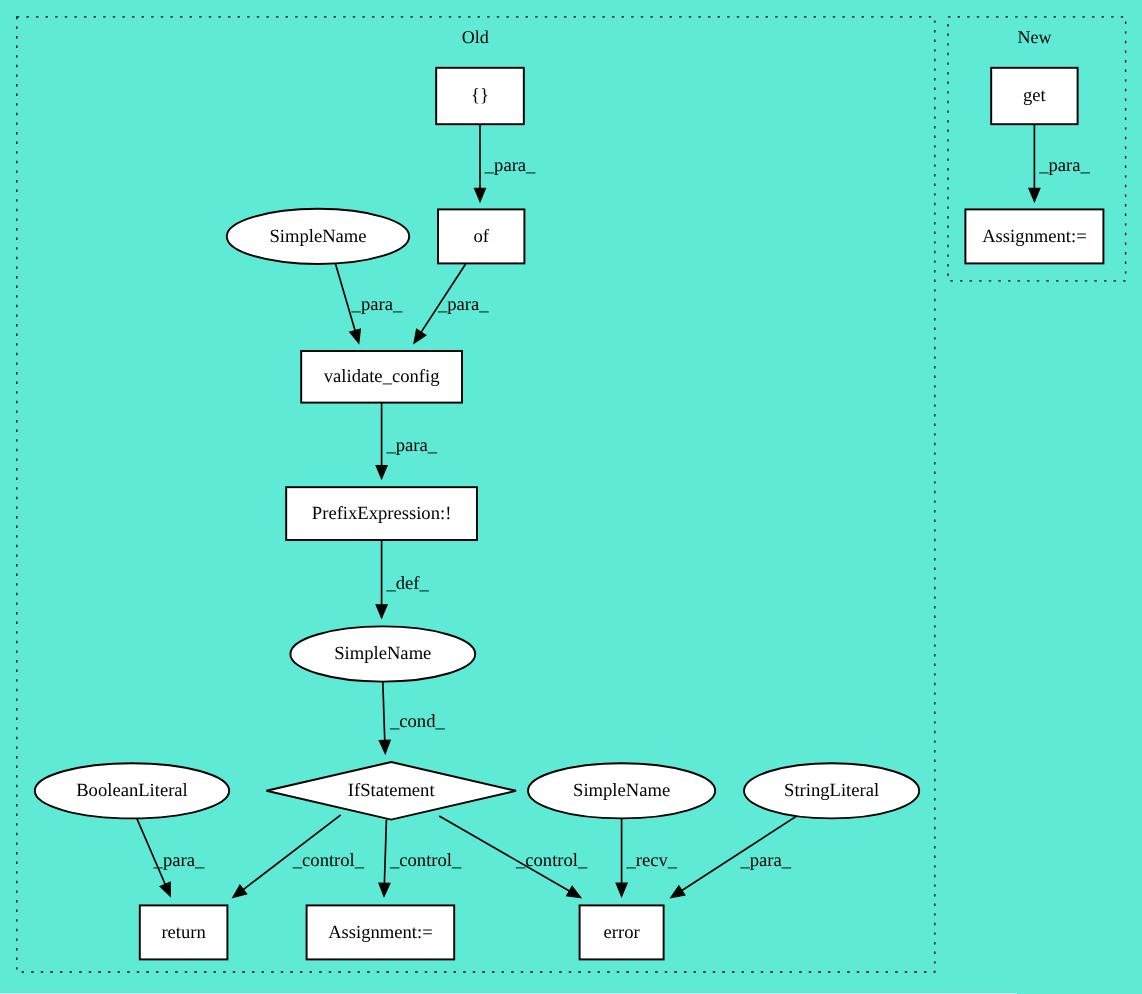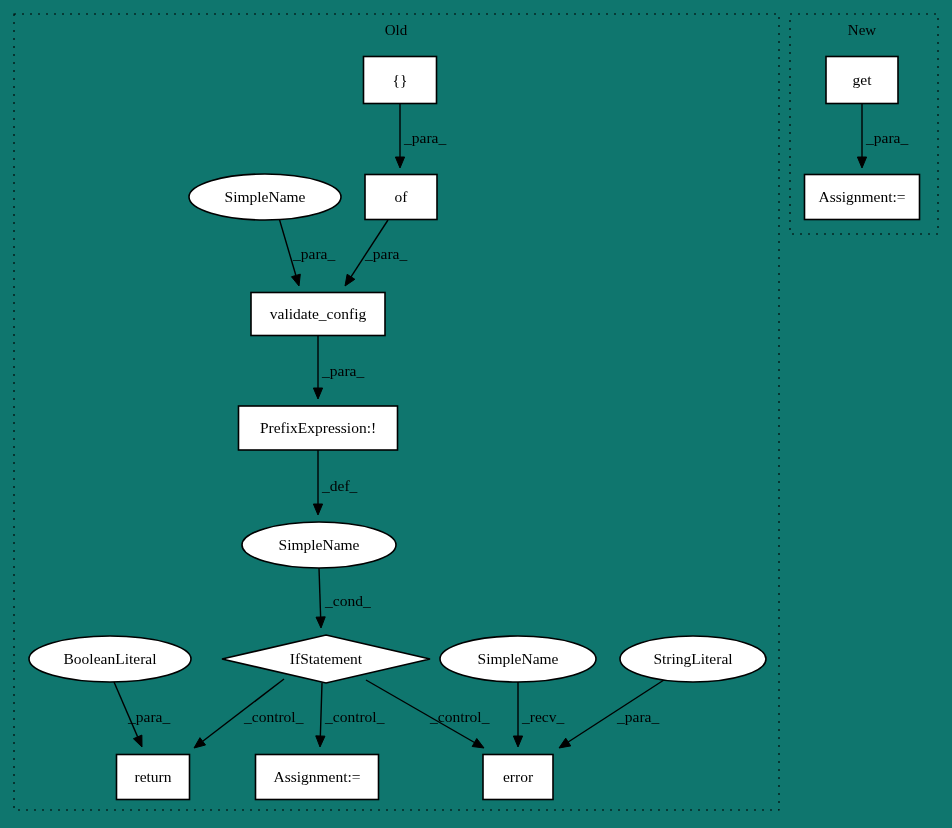--- a/index.html
+++ b/index.html
@@ -8,21 +8,21 @@
     padding: 0;
     background: #ffffff;
   }
   body {
     font-family: "Liberation Serif", "DejaVu Serif", serif;
   }
   #stage {
     position: relative;
     width: 952px;
     height: 828px;
-    background: #0f766e;
+    background: #5eead4;
     overflow: hidden;
   }
   svg#graph {
     display: block;
     width: 952px;
     height: 828px;
   }
   .cluster-box {
     fill: none;
     stroke: #000000;

